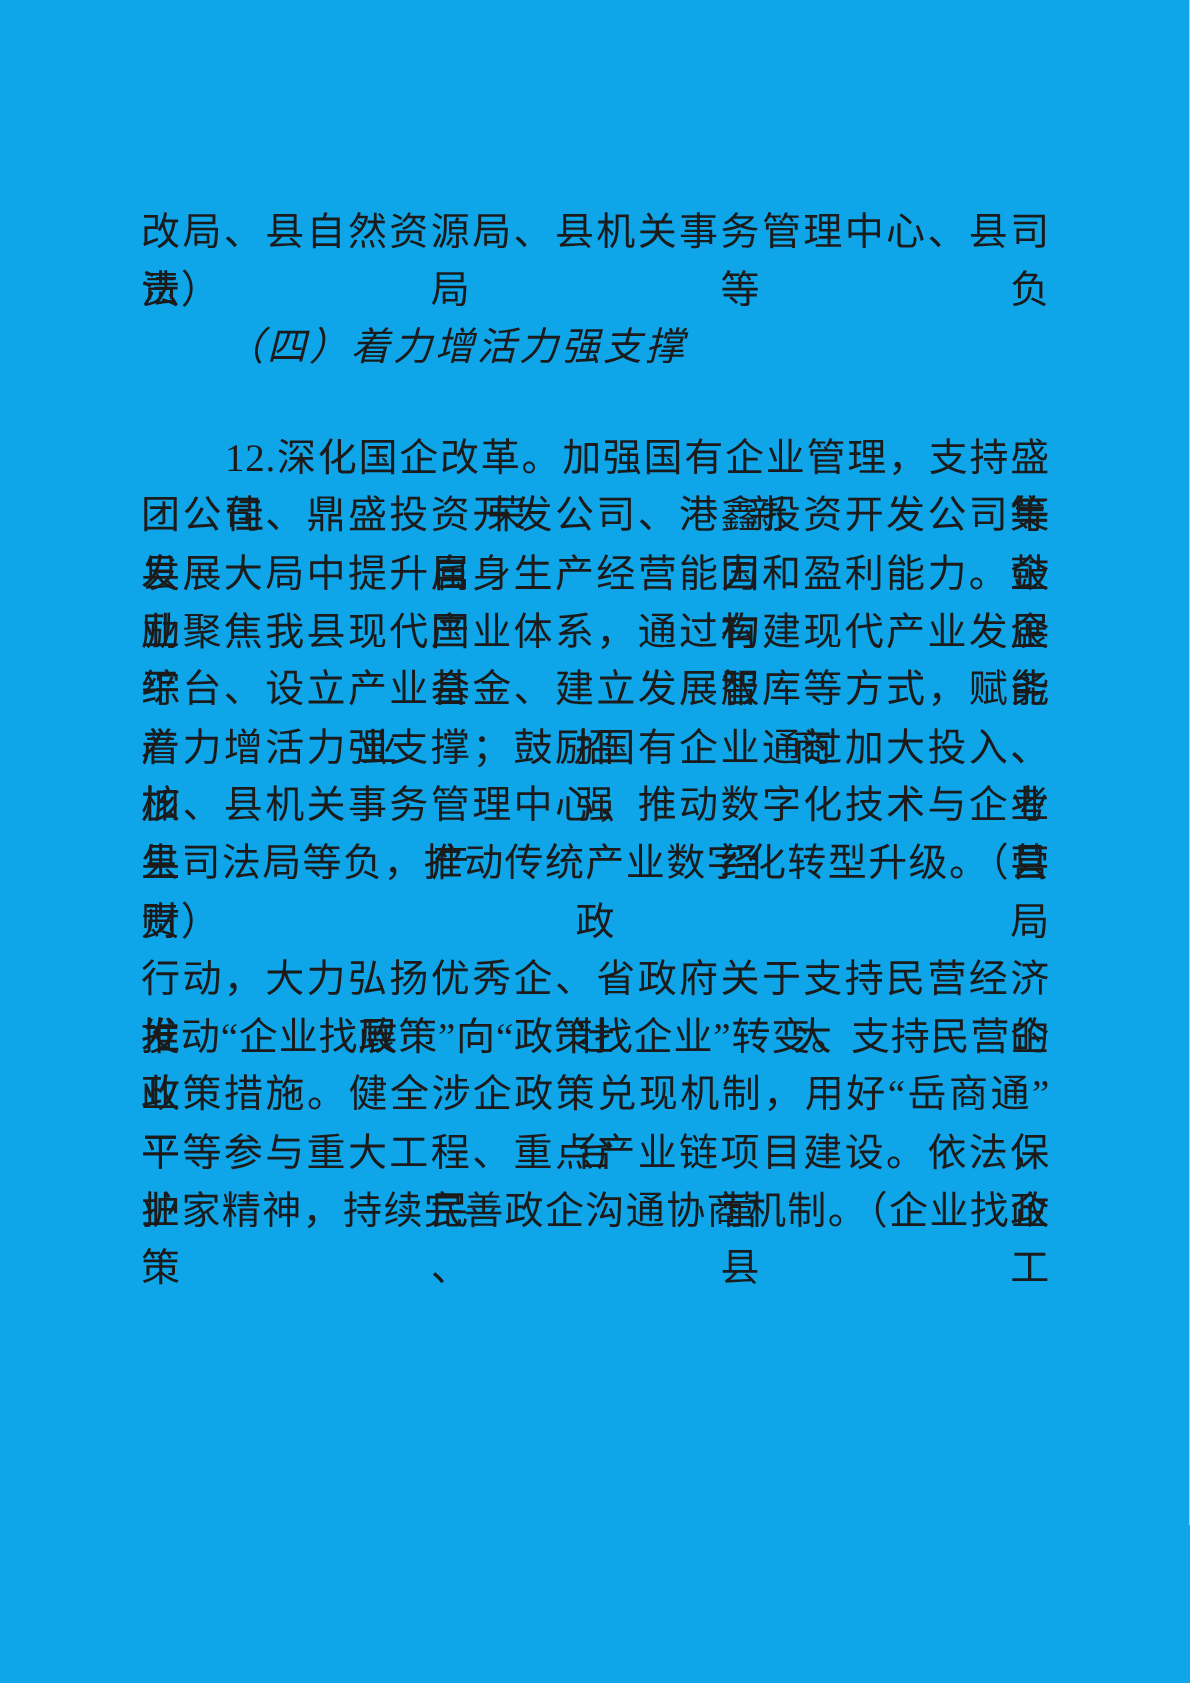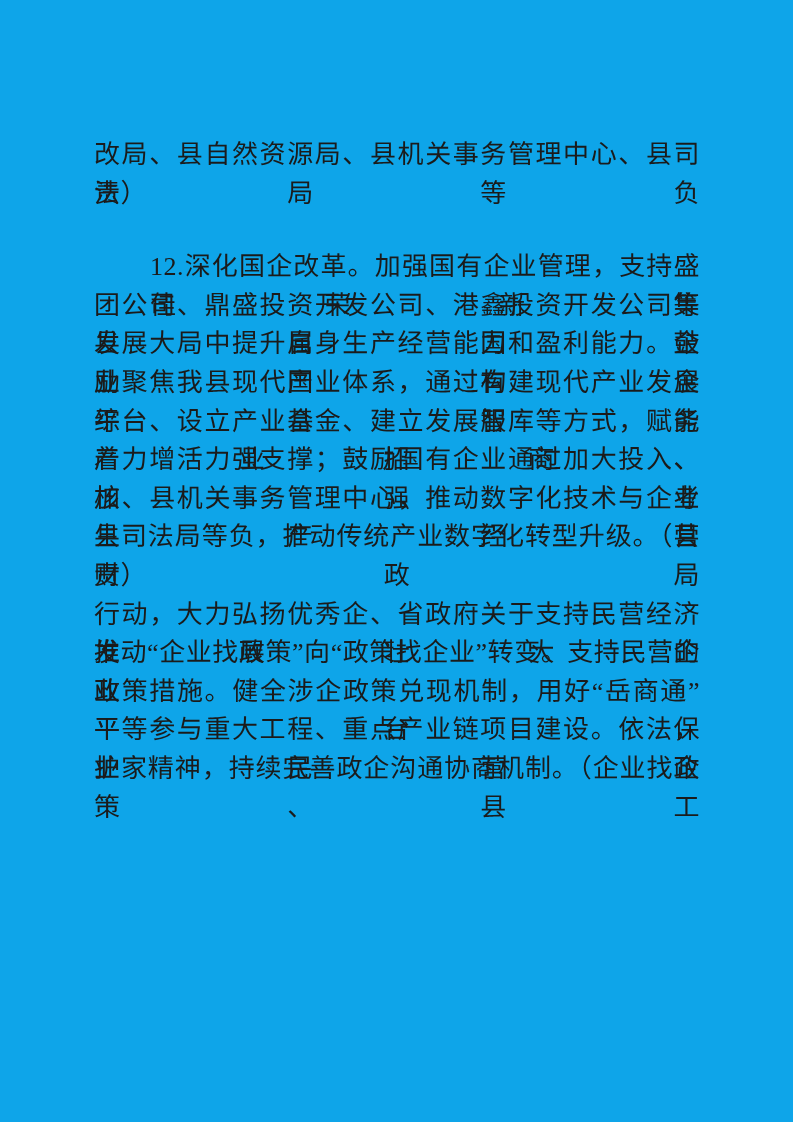--- a/index.html
+++ b/index.html
@@ -50,20 +50,21 @@
     letter-spacing: 2px;
   }
 </style>
 </head>
 <body>
 
 <div class="page">
   <div class="text-block">
     <div class="line fill">改局、县自然资源局、县机关事务管理中心、县司法局等负</div>
     <div class="line">责）</div>
+    <div class="line heading indent">（四）着力增活力强支撑</div>
     <div class="line fill indent">12.深化国企改革。加强国有企业管理，支持盛佳荣新集</div>
     <div class="line fill">团公司、鼎盛投资开发公司、港鑫投资开发公司等县属国企</div>
     <div class="line fill">发展大局中提升自身生产经营能力和盈利能力。鼓励国有企</div>
     <div class="line fill">业聚焦我县现代产业体系，通过构建现代产业发展综合服务</div>
     <div class="line fill">平台、设立产业基金、建立发展智库等方式，赋能产业招商、</div>
     <div class="line fill">着力增活力强支撑；鼓励国有企业通过加大投入、加强考</div>
     <div class="line fill">核、县机关事务管理中心，推动数字化技术与企业生产经营</div>
     <div class="line fill">县司法局等负，推动传统产业数字化转型升级。（县财政局</div>
     <div class="line">责）</div>
     <div class="line fill">行动，大力弘扬优秀企、省政府关于支持民营经济发展壮大的</div>

